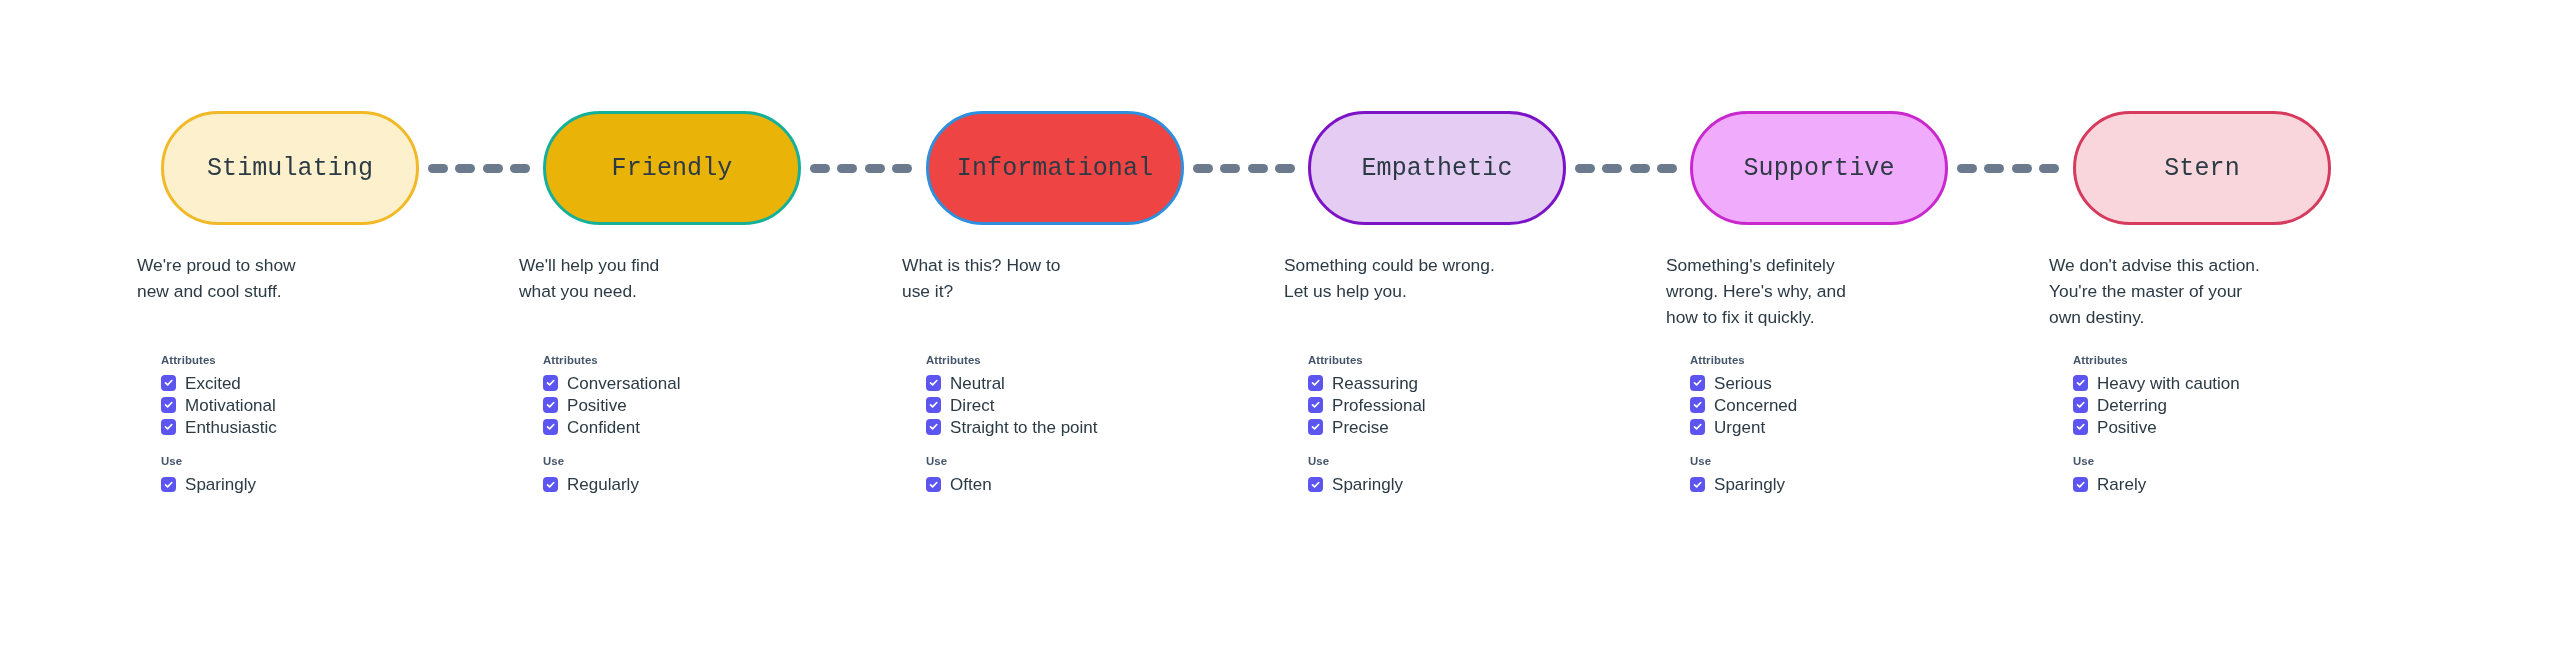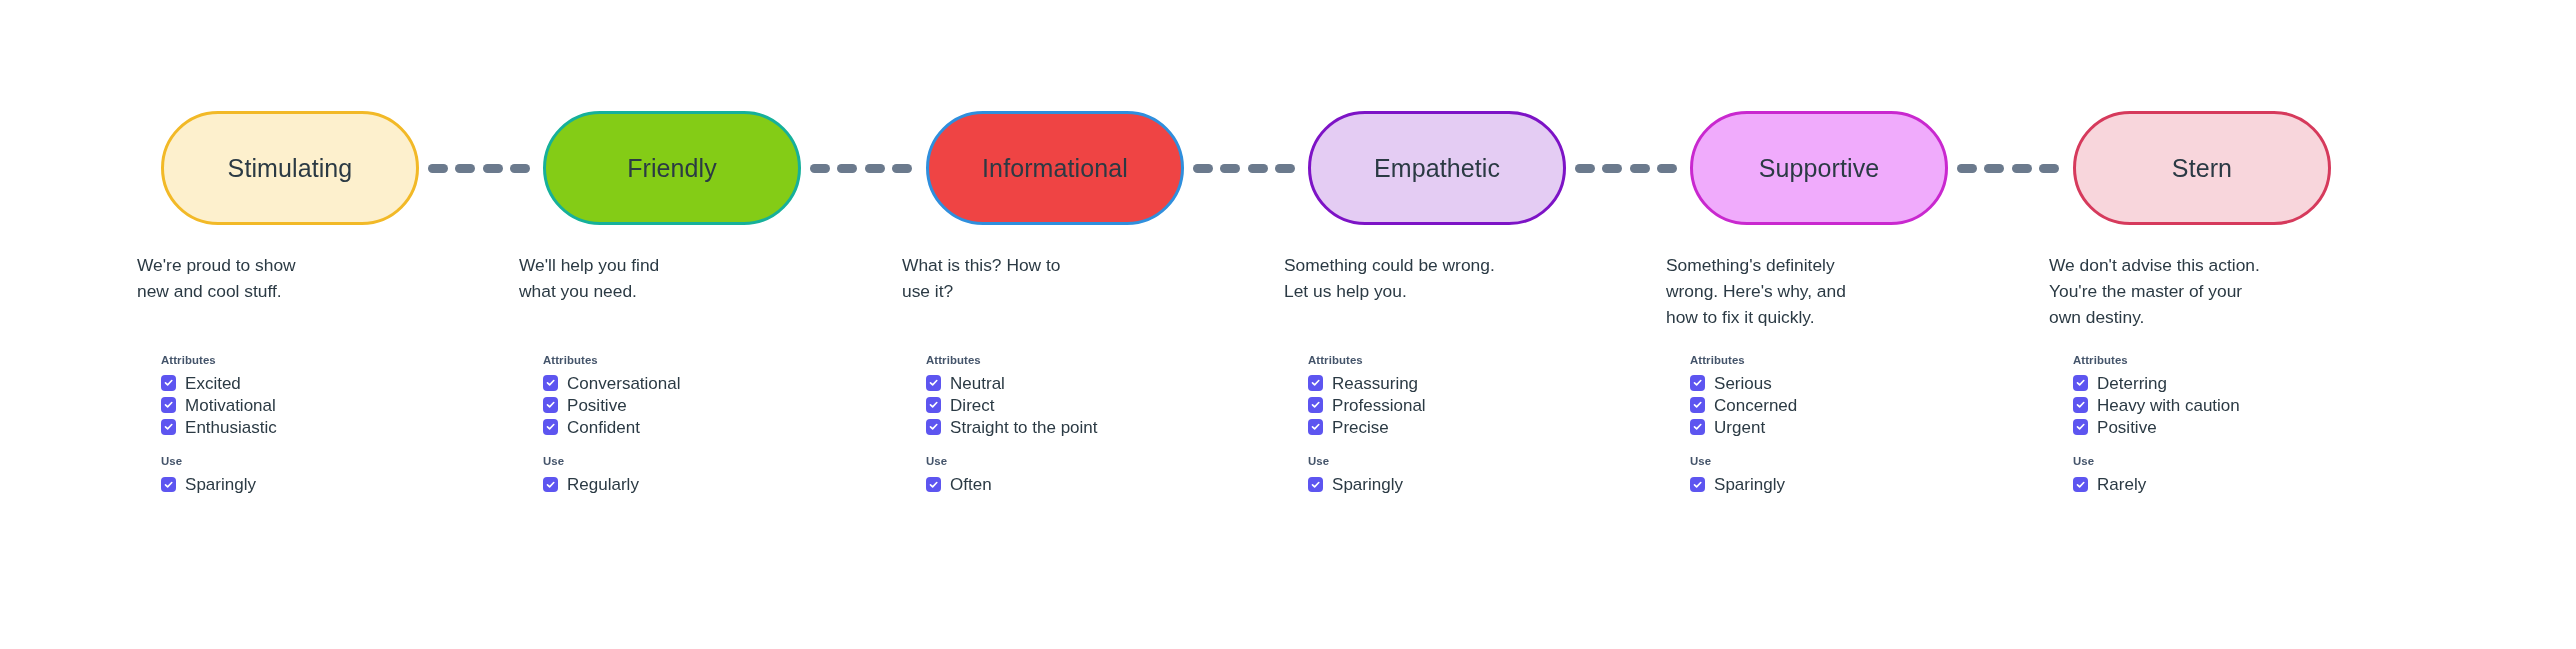--- a/index.html
+++ b/index.html
@@ -49,20 +49,21 @@
     align-items: center;
     justify-content: center;
   }
 
   .tone-pill-label {
     font-size: 25px;
     font-weight: 400;
     color: #2b3a44;
     letter-spacing: 0.1px;
     white-space: nowrap;
+    font-family: Liberation Mono, monospace;
   }
 
   
   .connector {
     position: absolute;
     top: 163px;
     left: 267px;
     width: 102px;
     height: 10.7px;
     display: flex;
@@ -183,21 +184,21 @@
             <svg width="9.4" height="9.4" viewBox="0 0 14 14" aria-hidden="true">
               <path d="M2.2 7.2 L5.4 10.3 L11.6 3.8" fill="none" stroke="#ffffff" stroke-width="2.4" stroke-linecap="round" stroke-linejoin="round"></path>
             </svg>
           </span>
           <span class="check-label">Sparingly</span>
         </div>
       </div>
     </div>
     <div class="tone-column" style="left: 543px;">
       <div class="pill-wrap">
-        <div class="tone-pill" style="border-color: rgb(22, 176, 154); background: #84cc16;">
+        <div class="tone-pill" style="border-color: rgb(22, 176, 154); background: #eab308;">
           <span class="tone-pill-label">Friendly</span>
         </div>
       </div>
       <div class="connector">
         <span class="dash" style="background: rgb(107, 122, 141);"></span>
         <span class="dash" style="background: rgb(107, 122, 141);"></span>
         <span class="dash" style="background: rgb(107, 122, 141);"></span>
         <span class="dash" style="background: rgb(107, 122, 141);"></span>
       </div>
       <div class="tone-desc">We'll help you find
@@ -407,36 +408,36 @@
 You're the master of your
 own destiny.</div>
       <div class="checklist-area">
         <div class="group-heading">Attributes</div>
         <div class="check-row">
           <span class="checkbox">
             <svg width="9.4" height="9.4" viewBox="0 0 14 14" aria-hidden="true">
               <path d="M2.2 7.2 L5.4 10.3 L11.6 3.8" fill="none" stroke="#ffffff" stroke-width="2.4" stroke-linecap="round" stroke-linejoin="round"></path>
             </svg>
           </span>
+          <span class="check-label">Heavy with caution</span>
+        </div>
+        <div class="check-row">
+          <span class="checkbox">
+            <svg width="9.4" height="9.4" viewBox="0 0 14 14" aria-hidden="true">
+              <path d="M2.2 7.2 L5.4 10.3 L11.6 3.8" fill="none" stroke="#ffffff" stroke-width="2.4" stroke-linecap="round" stroke-linejoin="round"></path>
+            </svg>
+          </span>
           <span class="check-label">Deterring</span>
         </div>
         <div class="check-row">
           <span class="checkbox">
             <svg width="9.4" height="9.4" viewBox="0 0 14 14" aria-hidden="true">
               <path d="M2.2 7.2 L5.4 10.3 L11.6 3.8" fill="none" stroke="#ffffff" stroke-width="2.4" stroke-linecap="round" stroke-linejoin="round"></path>
             </svg>
           </span>
-          <span class="check-label">Heavy with caution</span>
-        </div>
-        <div class="check-row">
-          <span class="checkbox">
-            <svg width="9.4" height="9.4" viewBox="0 0 14 14" aria-hidden="true">
-              <path d="M2.2 7.2 L5.4 10.3 L11.6 3.8" fill="none" stroke="#ffffff" stroke-width="2.4" stroke-linecap="round" stroke-linejoin="round"></path>
-            </svg>
-          </span>
           <span class="check-label">Positive</span>
         </div>
         <div class="group-gap"></div>
         <div class="group-heading">Use</div>
         <div class="check-row">
           <span class="checkbox">
             <svg width="9.4" height="9.4" viewBox="0 0 14 14" aria-hidden="true">
               <path d="M2.2 7.2 L5.4 10.3 L11.6 3.8" fill="none" stroke="#ffffff" stroke-width="2.4" stroke-linecap="round" stroke-linejoin="round"></path>
             </svg>
           </span>

